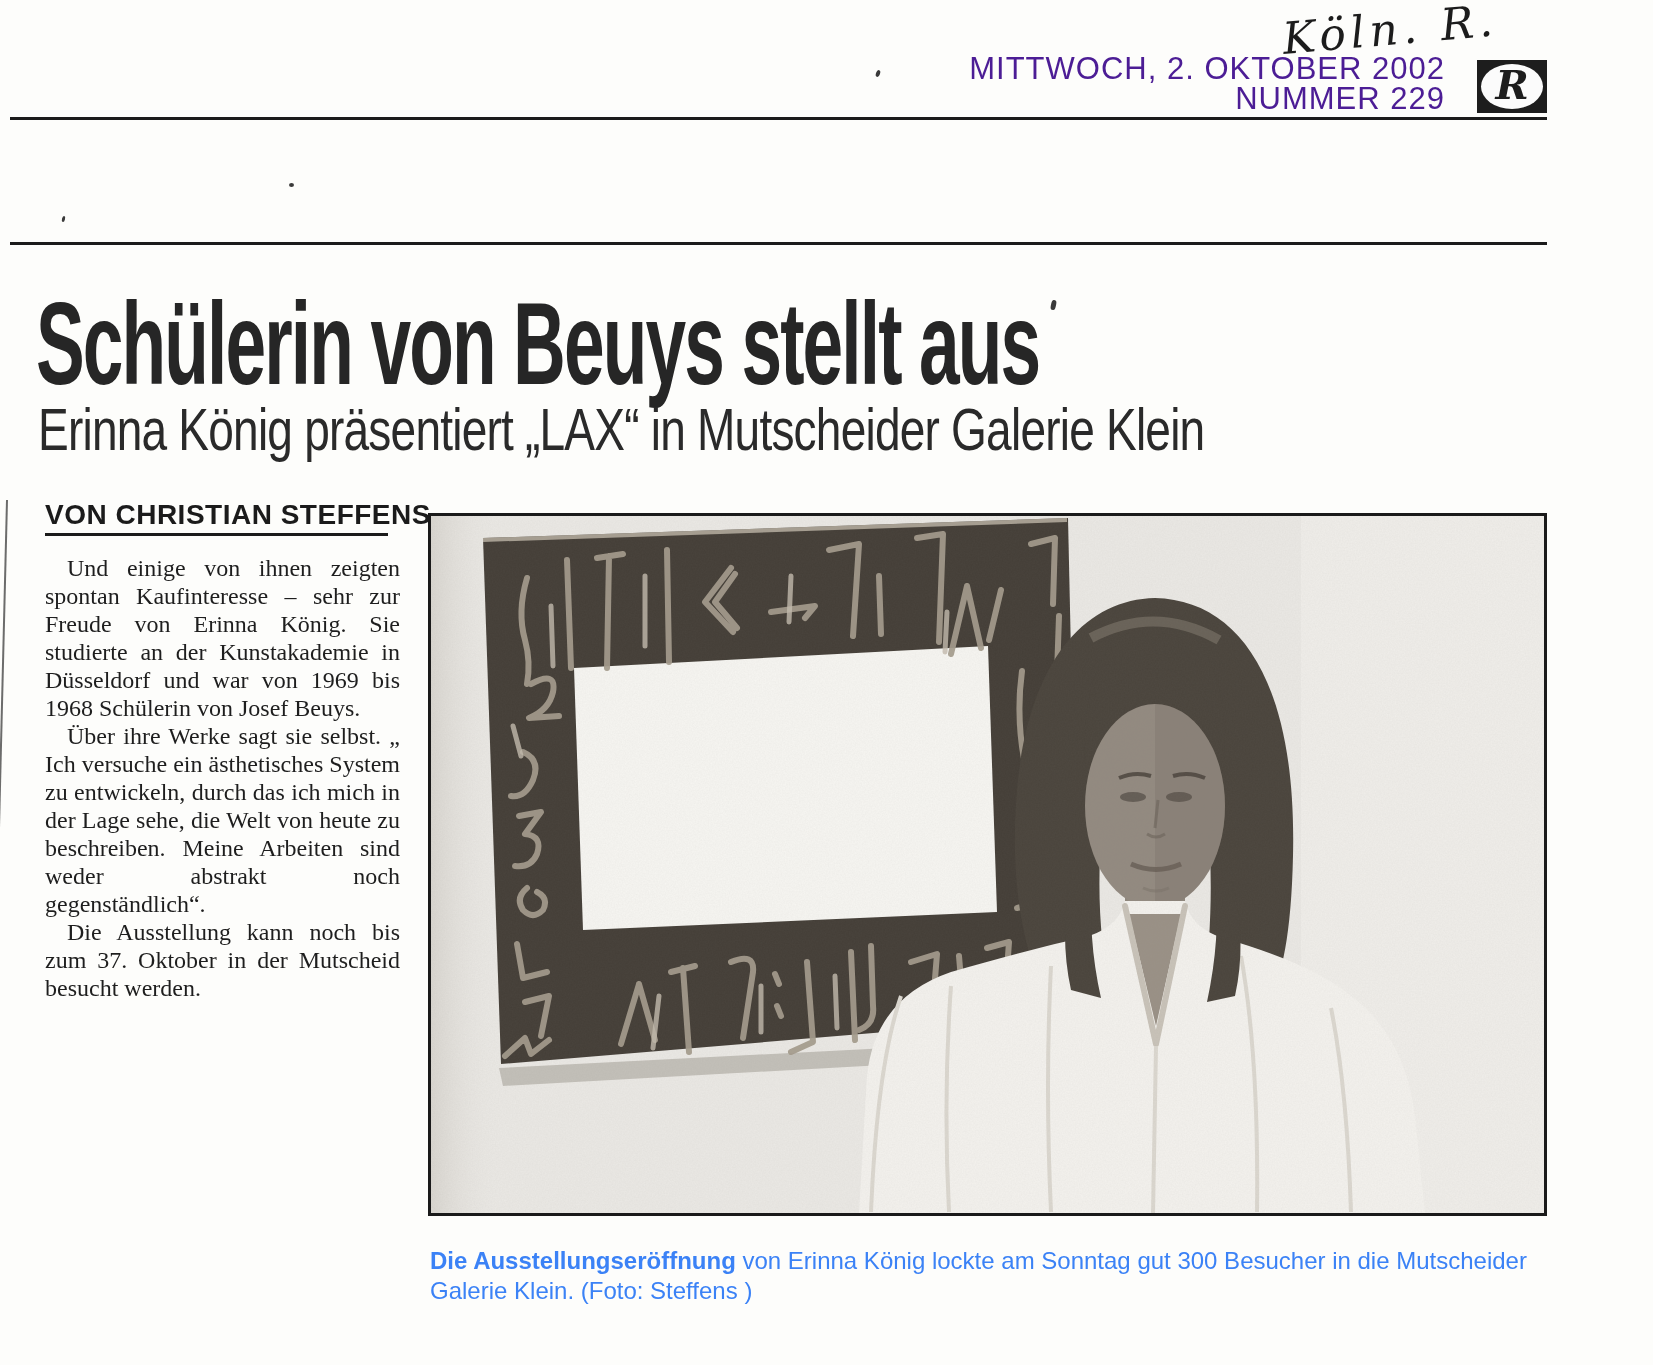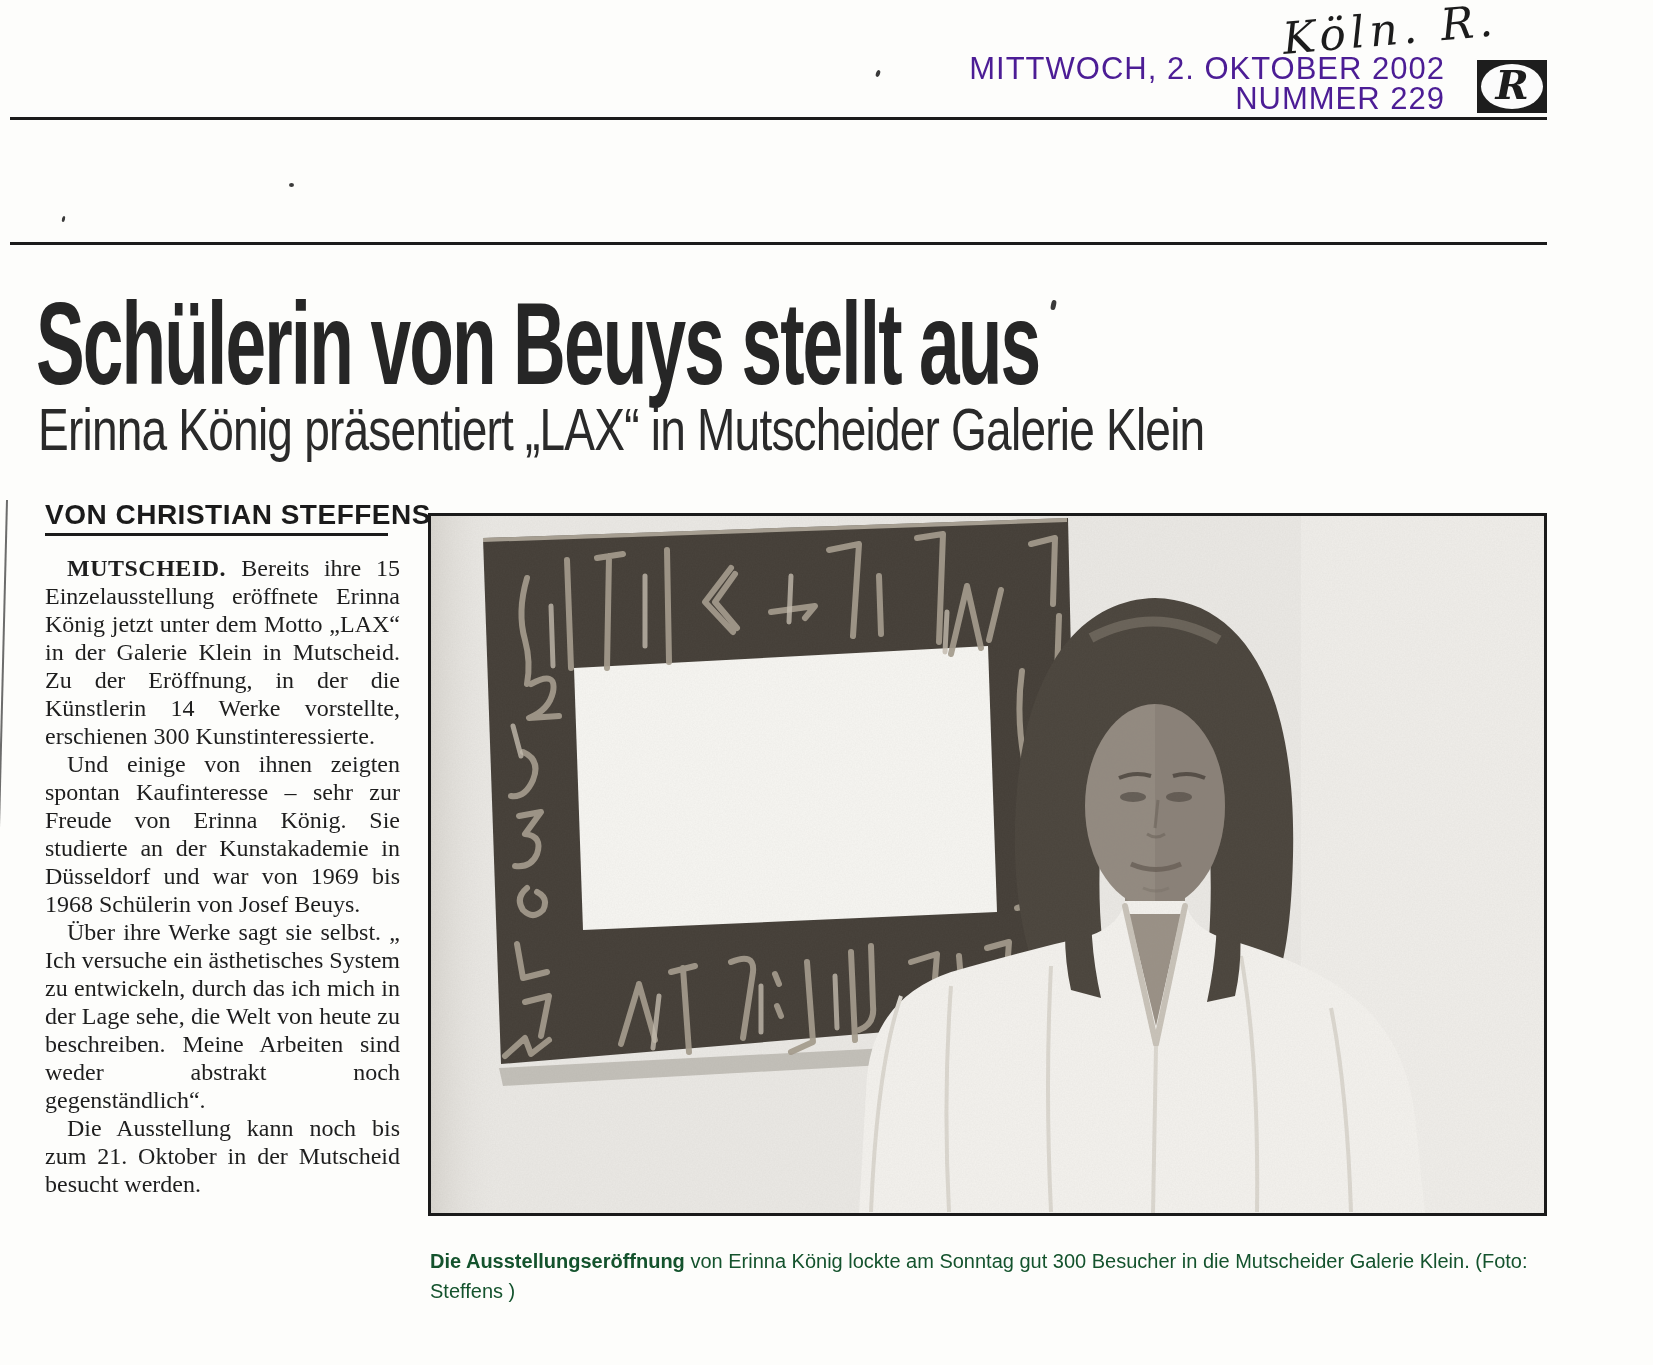--- a/index.html
+++ b/index.html
@@ -41,21 +41,21 @@
           font-family:"Liberation Serif",serif;font-size:24px;line-height:28px;
           text-align:justify;color:#1e1e1e;hyphens:auto;}
   .article-body p{margin:0;text-indent:22px;}
   .article-body p strong{letter-spacing:0.5px;}
 
   .photo{position:absolute;left:428px;top:513px;width:1119px;height:703px;
          border:3px solid #1a1a1a;box-sizing:border-box;background:#ebe9e5;}
   .photo svg{display:block;width:100%;height:100%;}
 
   .caption{position:absolute;left:430px;top:1246px;width:1098px;
-           font-size:20px;line-height:30px;color:#14532d;}
+           font-size:24px;line-height:30px;color:#3b82f6;}
   .caption strong{font-weight:bold;}
 
   
   .scanline-left{position:absolute;left:6px;top:500px;width:2px;height:868px;
            background:#2e2e2e;opacity:0.7;transform:rotate(1.4deg);transform-origin:top left;}
   .speck{position:absolute;background:#3a3a3a;border-radius:50%;}
   .speck-1{left:289px;top:183px;width:5px;height:4px;}
   .speck-2{left:62px;top:216px;width:3px;height:6px;transform:rotate(15deg);}
   .speck-3{left:876px;top:70px;width:4px;height:7px;transform:rotate(20deg);}
   .speck-4{left:1051px;top:300px;width:5px;height:10px;border-radius:40%;transform:rotate(12deg);}
@@ -80,24 +80,23 @@
   <div class="rule rule-a"></div>
   <div class="rule rule-b"></div>
 
   <h1 class="headline">Schülerin von Beuys stellt aus</h1>
   <h2 class="subheadline">Erinna König präsentiert „LAX“ in Mutscheider Galerie Klein</h2>
 
   <div class="byline">VON CHRISTIAN STEFFENS</div>
   <div class="byline-rule"></div>
 
   <div class="article-body">
-      <p><strong>MUTSCHEID. </strong>Bereits ihre 15 Einzelausstellung eröffnete Erinna König jetzt unter dem Motto „LAX“ in der Galerie Klein in Mutscheid. Zu der Eröffnung, in der die Künstlerin 14 Werke vorstellte, erschienen 300 Kunstinteressierte.</p>
       <p>Und einige von ihnen zeigten spontan Kaufinteresse – sehr zur Freude von Erinna König. Sie studierte an der Kunstakademie in Düsseldorf und war von 1969 bis 1968 Schülerin von Josef Beuys.</p>
       <p>Über ihre Werke sagt sie selbst. „ Ich versuche ein ästhetisches System zu entwickeln, durch das ich mich in der Lage sehe, die Welt von heute zu beschreiben. Meine Arbeiten sind weder abstrakt noch gegenständlich“.</p>
-      <p>Die Ausstellung kann noch bis zum 21. Oktober in der Mutscheid besucht werden.</p>
+      <p>Die Ausstellung kann noch bis zum 37. Oktober in der Mutscheid besucht werden.</p>
     </div>
 
   <div class="photo">
     <svg viewBox="0 0 1113 697" preserveAspectRatio="none" aria-hidden="true">
       <defs>
         <filter id="grain" x="0" y="0" width="100%" height="100%">
           <feTurbulence type="fractalNoise" baseFrequency="0.7" numOctaves="2" stitchTiles="stitch"></feTurbulence>
           <feColorMatrix type="matrix" values="0 0 0 0 0.25  0 0 0 0 0.24  0 0 0 0 0.22  0 0 0 0.7 0"></feColorMatrix>
         </filter>
         <filter id="soft" x="-20%" y="-20%" width="140%" height="140%">

